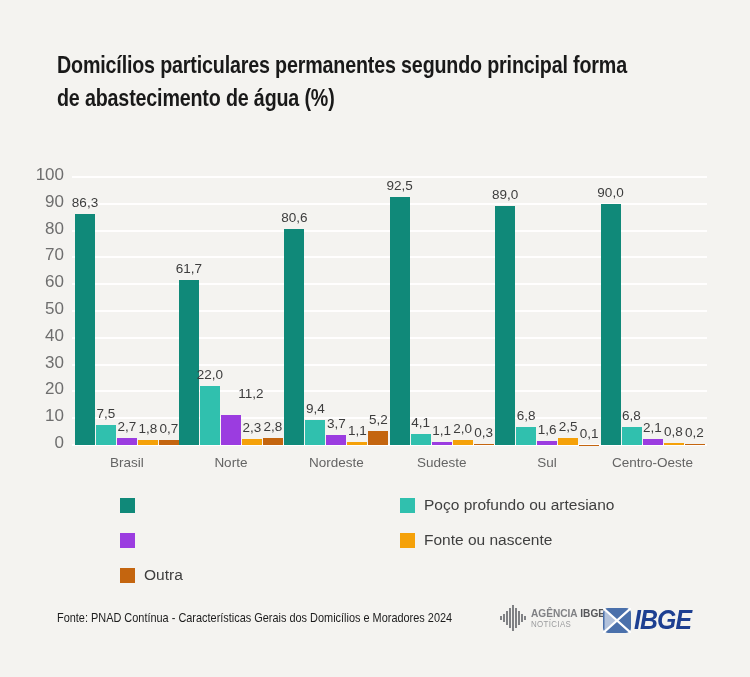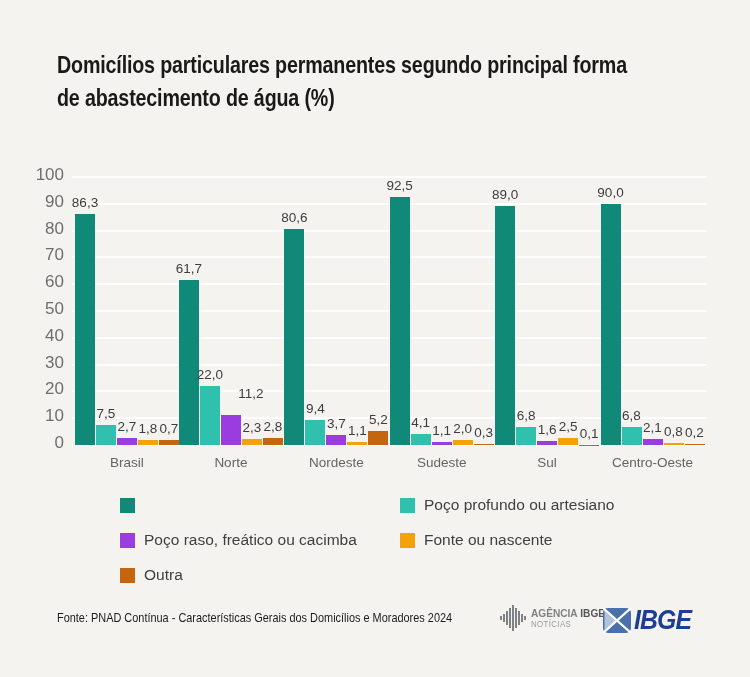--- a/index.html
+++ b/index.html
@@ -153,21 +153,20 @@
   <div id="legend">
       <div class="legend-item">
         <span class="swatch" style="background: rgb(16, 137, 121);"></span>
       </div>
       <div class="legend-item">
         <span class="swatch" style="background: rgb(48, 192, 174);"></span>
         <span class="legend-label">Poço profundo ou artesiano</span>
       </div>
       <div class="legend-item">
         <span class="swatch" style="background: rgb(155, 60, 224);"></span>
-        <span class="legend-label">Poço raso, freático ou cacimba</span>
       </div>
       <div class="legend-item">
         <span class="swatch" style="background: rgb(245, 161, 9);"></span>
         <span class="legend-label">Fonte ou nascente</span>
       </div>
       <div class="legend-item">
         <span class="swatch" style="background: rgb(196, 101, 15);"></span>
         <span class="legend-label">Outra</span>
       </div>
     </div>

